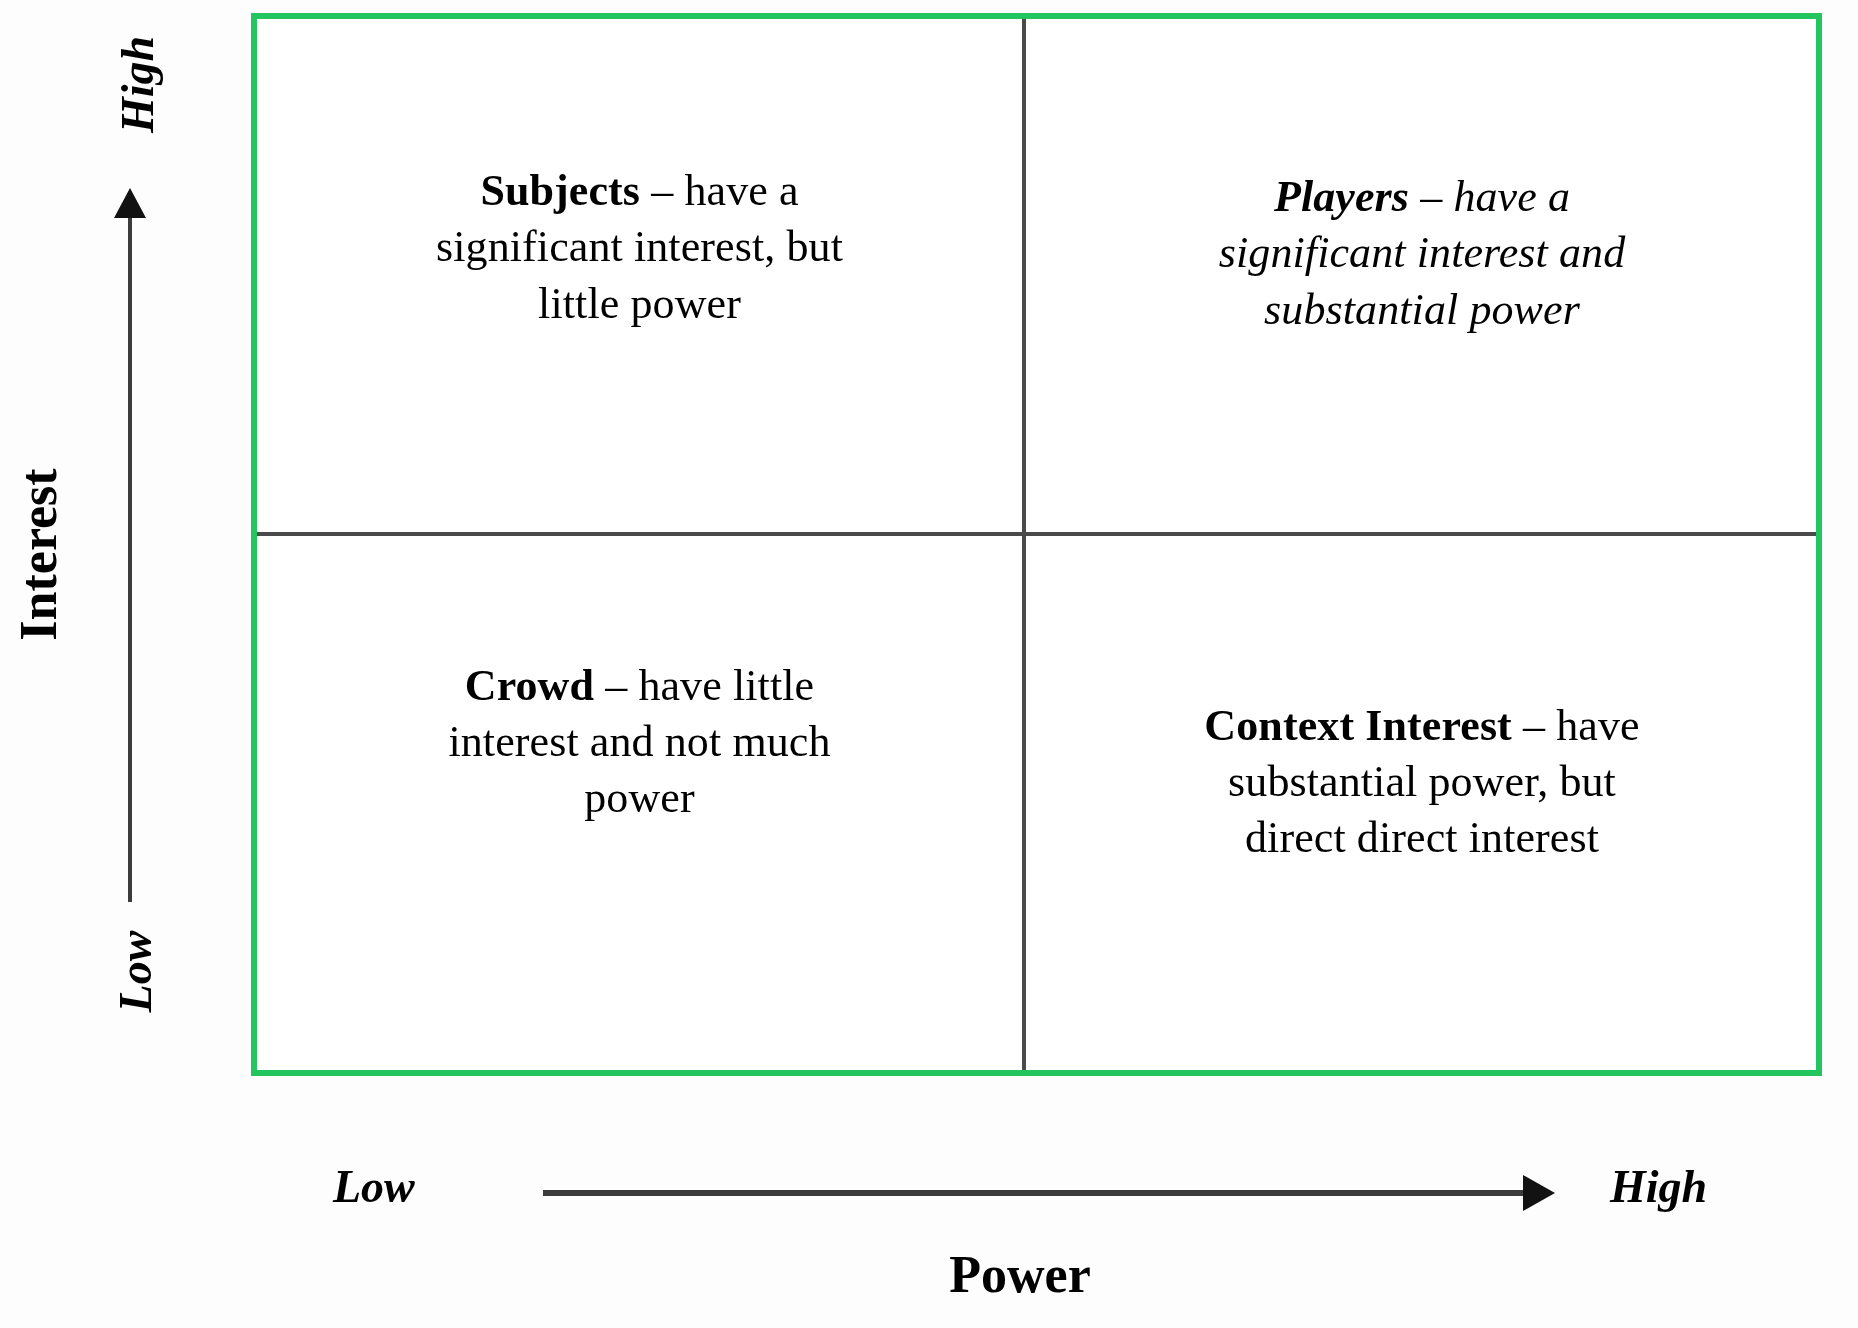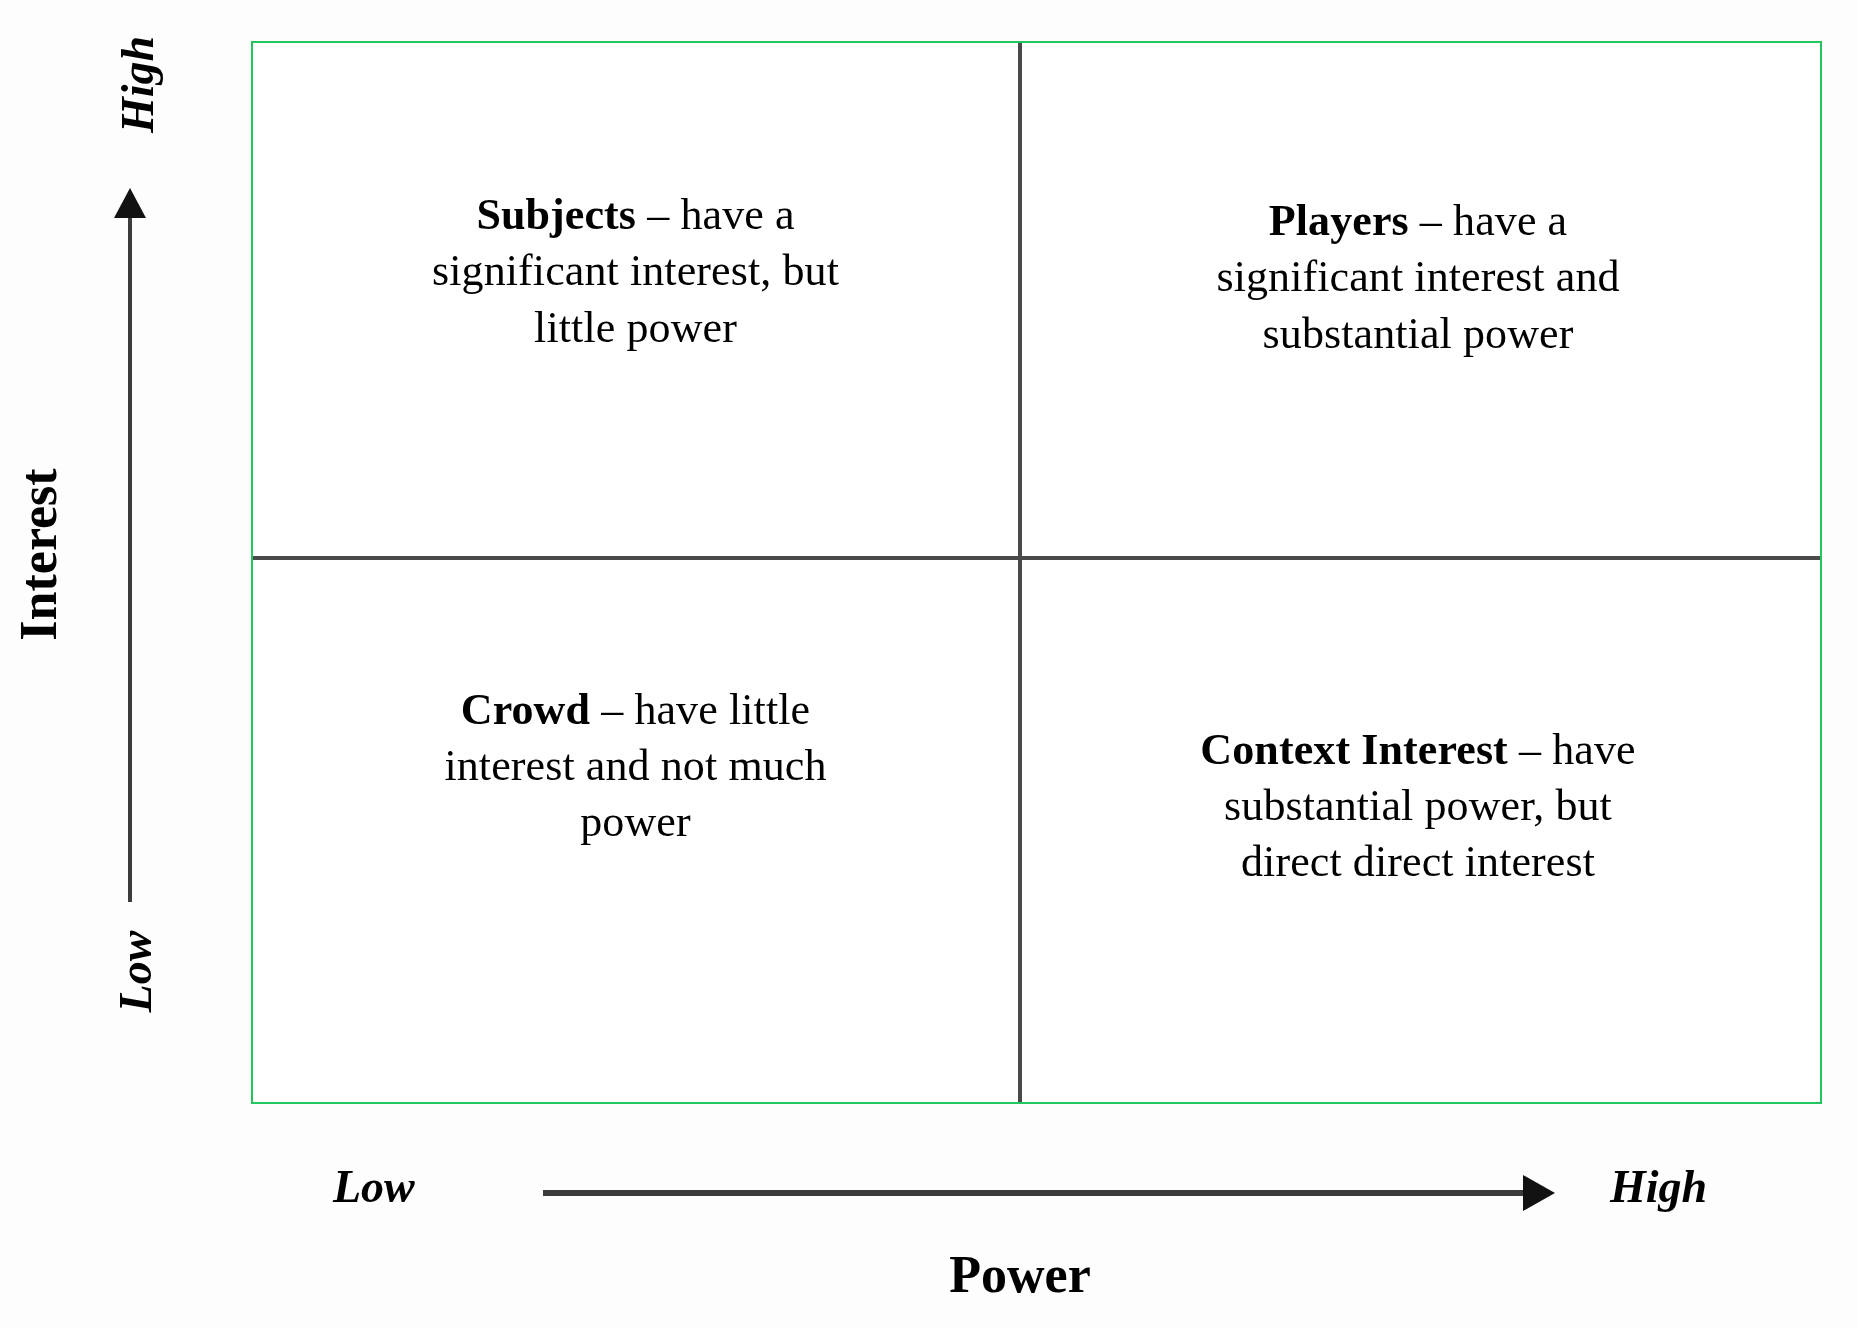--- a/index.html
+++ b/index.html
@@ -18,24 +18,24 @@
     position: relative;
     width: 1858px;
     height: 1328px;
     background: #fdfdfd;
   }
 
   
   #matrix {
     position: absolute;
     left: 251px;
-    top: 41px;
+    top: 13px;
     width: 1571px;
     height: 1063px;
-    border: 2px solid #22c55e;
+    border: 6px solid #22c55e;
     box-sizing: border-box;
     background: #ffffff;
   }
   .v-divider {
     position: absolute;
     left: 765px;           
     top: 0;
     width: 4px;
     height: 100%;
     background: #4a4a4a;
@@ -61,21 +61,21 @@
     font-size: 44px;
     line-height: 1.28;
     letter-spacing: 0.1px;
     padding: 0 18px;
   }
   .q-text b {
     font-weight: bold;
   }
 
   #q-subjects        { left: 0px;   top: 0px;   width: 765px; height: 513px; }
-  #q-players         { left: 769px; top: 0px;   width: 792px; height: 513px; }
+  #q-players         { left: 769px; top: 0px;   width: 792px; height: 513px; font-style: italic; }
   #q-crowd           { left: 0px;   top: 517px; width: 765px; height: 460px; }
   #q-context-setters { left: 769px; top: 517px; width: 792px; height: 536px; }
 
   
   #q-subjects .q-text        { transform: translateY(-28px); max-width: 430px; }
   #q-players .q-text         { transform: translateY(-22px); max-width: 430px; }
   #q-crowd .q-text           { transform: translateY(-24px); max-width: 430px; }
   #q-context-setters .q-text { transform: translateY(-22px); max-width: 440px; }
 
   

